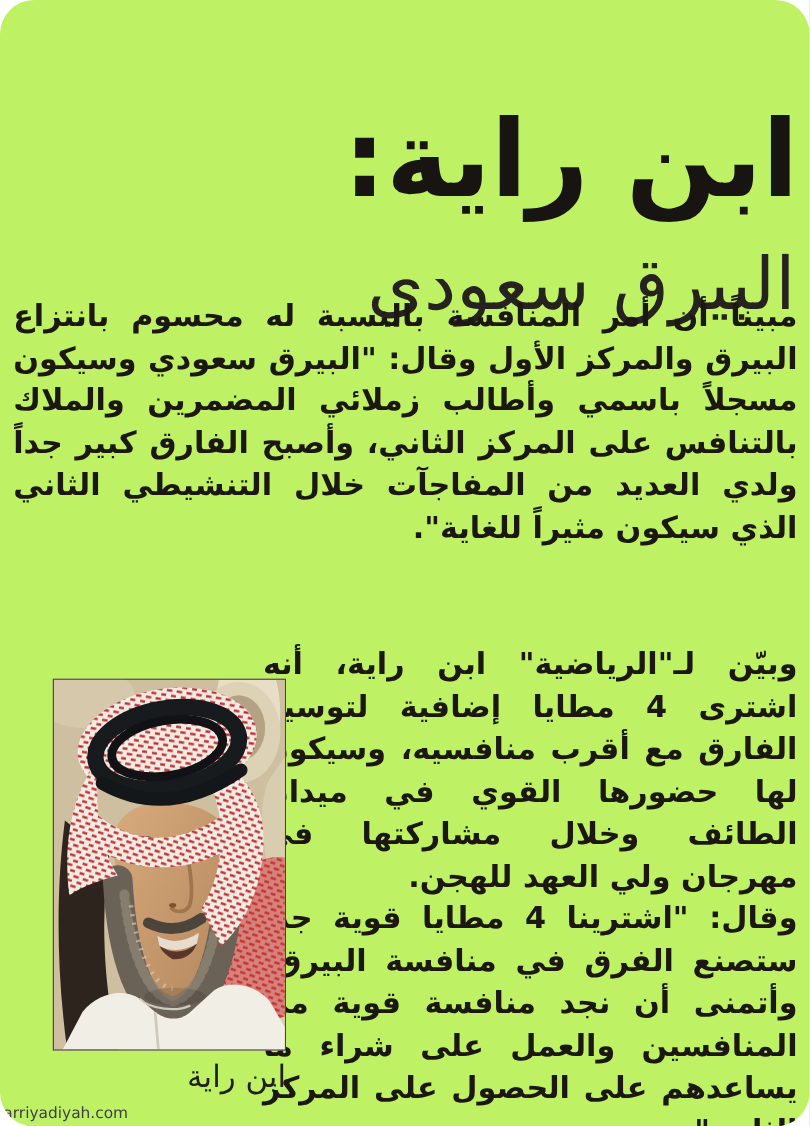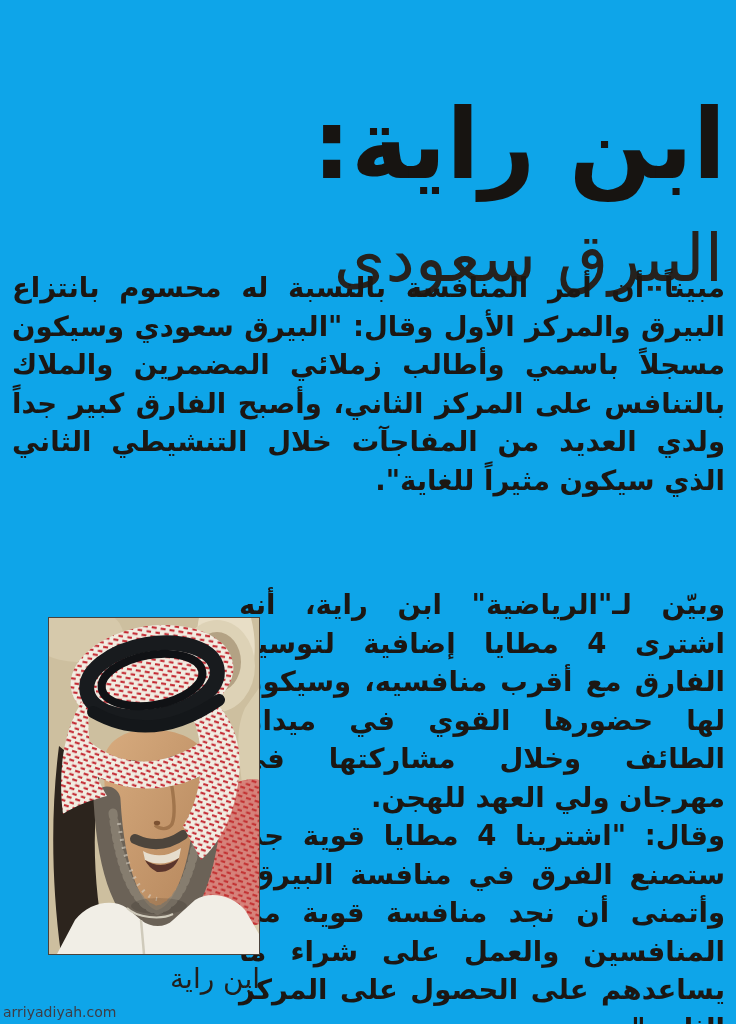--- a/index.html
+++ b/index.html
@@ -1,23 +1,24 @@
 <!DOCTYPE html>
 <html lang="ar" dir="rtl"><head>
 <meta charset="utf-8">
 <style>
   html, body { margin: 0; padding: 0; }
   body { font-family: "DejaVu Sans", sans-serif; }
   .page {
     position: relative;
     width: 736px;
     height: 1024px;
-    background: #0ea5e9;
+    background: #bef264;
     overflow: hidden;
     direction: rtl;
+    border-radius: 31px;
   }
   .headline {
     position: absolute;
     top: 22px;
     right: 10px;
     left: 10px;
     text-align: right;
     font-size: 97px;
     line-height: 1.2;
     font-weight: 800;

